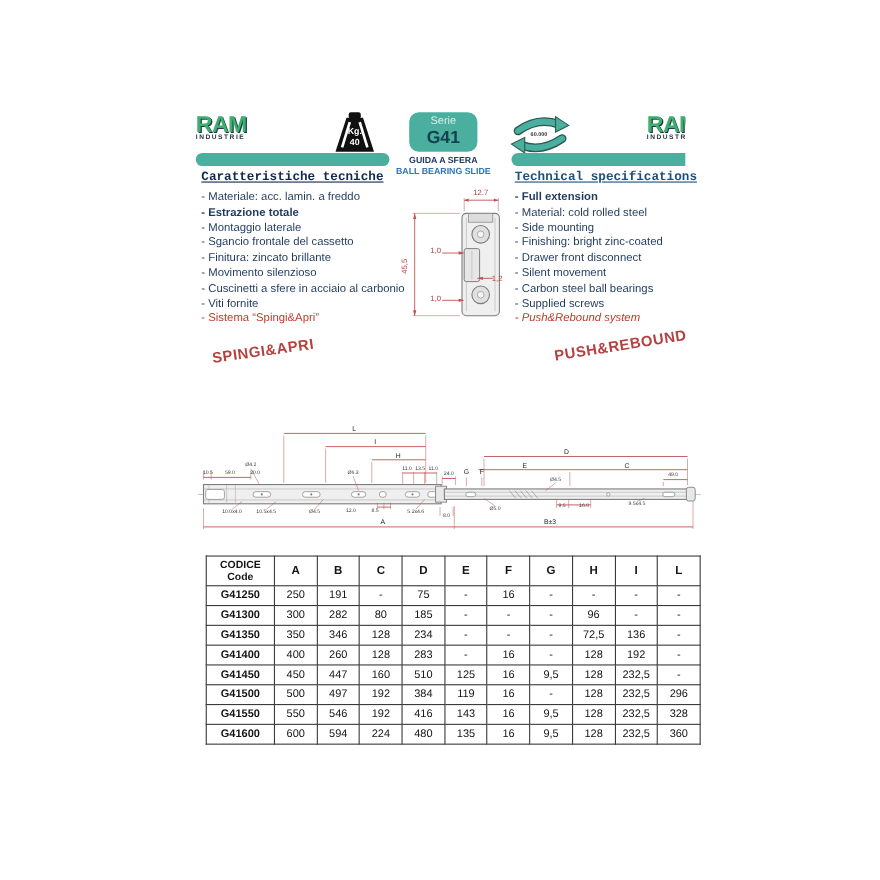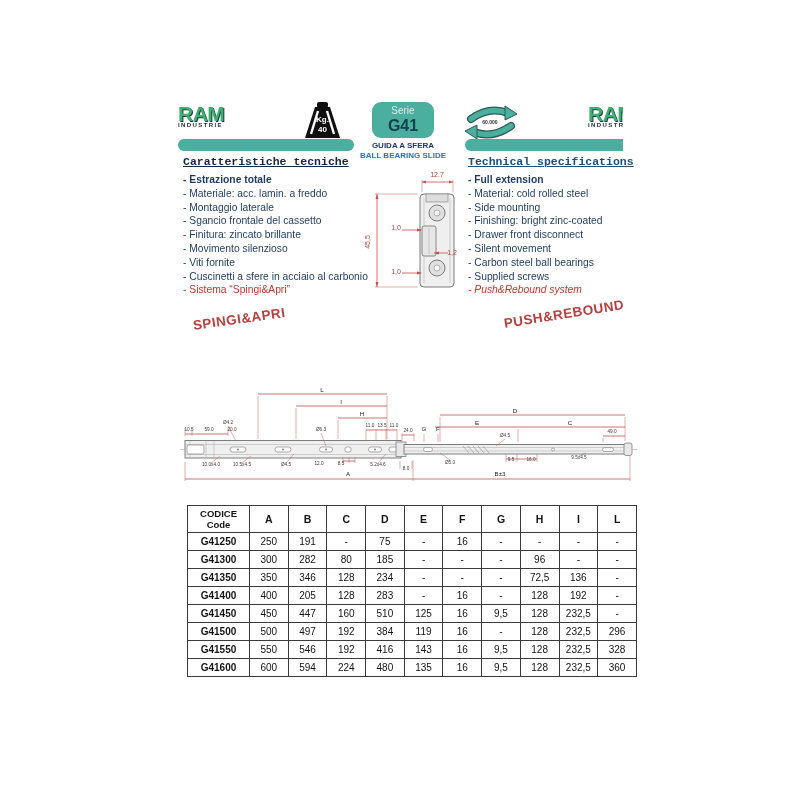--- a/index.html
+++ b/index.html
@@ -110,28 +110,28 @@
 <div class="abs bar" id="bar-right"></div>
 
 <div class="abs" id="logo-right-clip">
   <div class="ram-brand">RAM</div>
   <div class="ram-sub">INDUSTRI</div>
 </div>
 
 <div class="abs specs" id="specs-left">
   <h3>Caratteristiche tecniche</h3>
   <div>
+      <div class="spec-item">- Materiale: acc. lamin. a freddo</div>
       <div class="spec-item bold">- Estrazione totale</div>
-      <div class="spec-item">- Materiale: acc. lamin. a freddo</div>
       <div class="spec-item">- Montaggio laterale</div>
       <div class="spec-item">- Sgancio frontale del cassetto</div>
       <div class="spec-item">- Finitura: zincato brillante</div>
       <div class="spec-item">- Movimento silenzioso</div>
+      <div class="spec-item">- Cuscinetti a sfere in acciaio al carbonio</div>
       <div class="spec-item">- Viti fornite</div>
-      <div class="spec-item">- Cuscinetti a sfere in acciaio al carbonio</div>
       <div class="spec-item red">- Sistema “Spingi&amp;Apri”</div>
     </div>
 </div>
 
 <div class="abs specs" id="specs-right">
   <h3>Technical specifications</h3>
   <div>
       <div class="spec-item bold">- Full extension</div>
       <div class="spec-item">- Material: cold rolled steel</div>
       <div class="spec-item">- Side mounting</div>
@@ -353,21 +353,21 @@
         <td>-</td>
         <td>-</td>
         <td>-</td>
         <td>72,5</td>
         <td>136</td>
         <td>-</td>
       </tr>
       <tr>
         <td class="code">G41400</td>
         <td>400</td>
-        <td>205</td>
+        <td>260</td>
         <td>128</td>
         <td>283</td>
         <td>-</td>
         <td>16</td>
         <td>-</td>
         <td>128</td>
         <td>192</td>
         <td>-</td>
       </tr>
       <tr>

